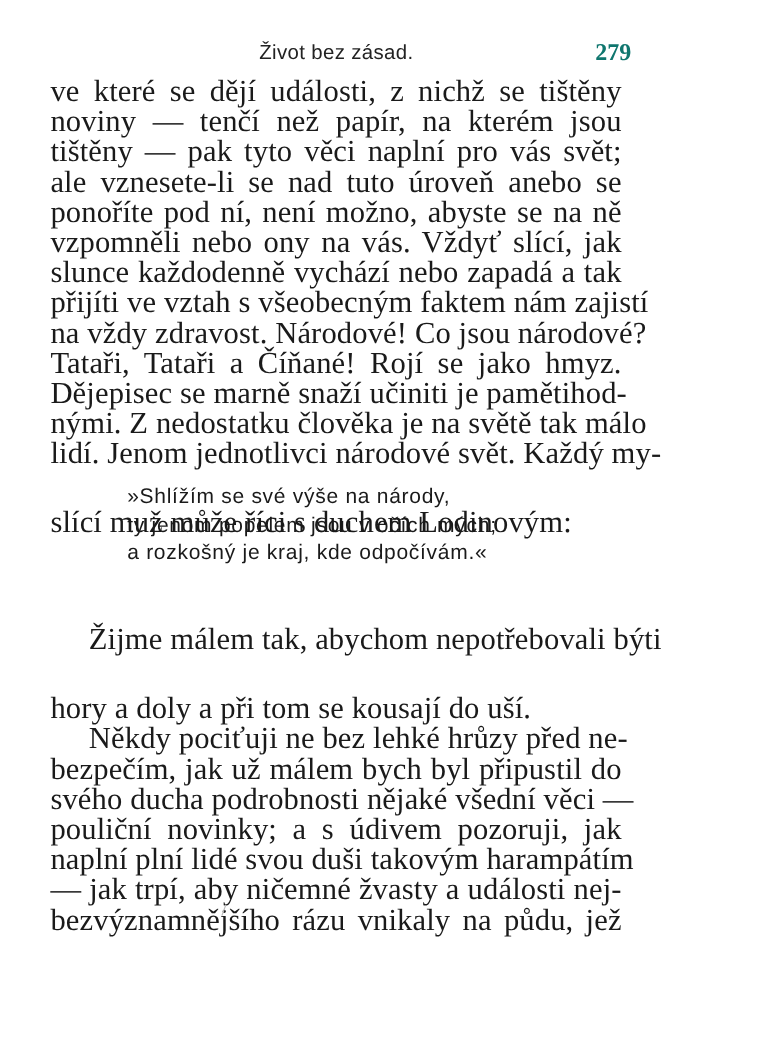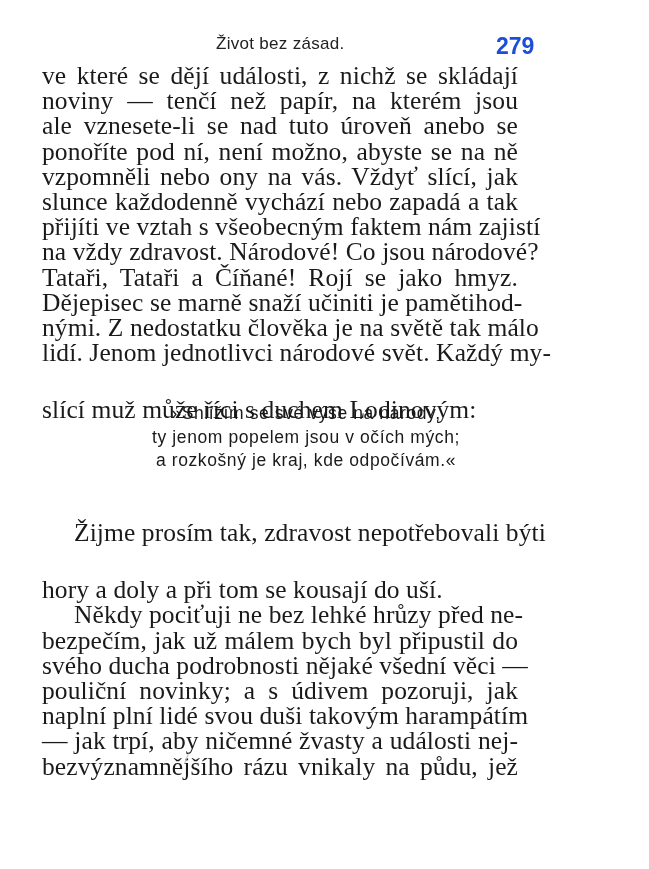--- a/index.html
+++ b/index.html
@@ -11,37 +11,36 @@
     .header {
       position: absolute; top: 30px; left: 4px; width: 649px; height: 30px;
     }
     .running-title {
       position: absolute; left: 212px; top: 4px;
       font-family: "Liberation Sans", "DejaVu Sans", sans-serif;
       font-size: 17px; letter-spacing: 0.3px; color: #222;
     }
     .page-number {
       position: absolute; left: 492px; top: 3px;
-      font-family: Liberation Sans, sans-serif;
-      font-size: 23px; font-weight: bold; color: #1d4ed8;
+      font-family: Liberation Serif, serif;
+      font-size: 20px; font-weight: bold; color: #0f766e;
     }
     .body-text {
       position: absolute; left: 42px; top: 63px; width: 476px;
     }
     .line {
       font-size: 25.5px; line-height: 25.2px; height: 25.2px;
       white-space: nowrap; text-align: justify; text-align-last: justify;
       letter-spacing: 0.1px;
     }
     .line.last { text-align-last: left; margin-top: 32px; }
     .line.indent { text-indent: 32px; }
     .verse {
       position: absolute; left: 106px; top: 402px; width: 400px;
       font-family: "Liberation Sans", "DejaVu Sans", sans-serif;
-      text-align: center;
     }
     .verse-line {
       font-size: 17.5px; line-height: 23.5px; height: 23.5px;
       white-space: nowrap; letter-spacing: 0.6px; color: #1a1a1a;
     }
     .para2 {
       position: absolute; left: 42px; top: 520px; width: 476px;
     }
     .mark {
       position: absolute; left: 186px; top: 754px; width: 4px; height: 10px;
@@ -50,43 +49,44 @@
   </style>
 </head>
 <body>
 
 <div class="header">
   <span class="running-title">Život bez zásad.</span>
   <span class="page-number">279</span>
 </div>
 
 <div class="body-text">
-  <div class="line">ve které se dějí události, z nichž se skládají</div>
+  <div class="line">ve které se dějí události, z nichž se tištěny</div>
   <div class="line">noviny — tenčí než papír, na kterém jsou</div>
+  <div class="line">tištěny — pak tyto věci naplní pro vás svět;</div>
   <div class="line">ale vznesete-li se nad tuto úroveň anebo se</div>
   <div class="line">ponoříte pod ní, není možno, abyste se na ně</div>
   <div class="line">vzpomněli nebo ony na vás. Vždyť slící, jak</div>
   <div class="line">slunce každodenně vychází nebo zapadá a tak</div>
   <div class="line">přijíti ve vztah s všeobecným faktem nám zajistí</div>
   <div class="line">na vždy zdravost. Národové! Co jsou národové?</div>
   <div class="line">Tataři, Tataři a Číňané! Rojí se jako hmyz.</div>
   <div class="line">Dějepisec se marně snaží učiniti je pamětihod-</div>
   <div class="line">nými. Z nedostatku člověka je na světě tak málo</div>
   <div class="line">lidí. Jenom jednotlivci národové svět. Každý my-</div>
   <div class="line last">slící muž může říci s duchem Lodinovým:</div>
 </div>
 
 <div class="verse">
   <div class="verse-line">»Shlížím se své výše na národy,</div>
   <div class="verse-line">ty jenom popelem jsou v očích mých;</div>
   <div class="verse-line">a rozkošný je kraj, kde odpočívám.«</div>
 </div>
 
 <div class="para2">
-  <div class="line indent">Žijme prosím tak, zdravost nepotřebovali býti</div>
+  <div class="line indent">Žijme málem tak, abychom nepotřebovali býti</div>
   <div class="line last">hory a doly a při tom se kousají do uší.</div>
   <div class="line indent">Někdy pociťuji ne bez lehké hrůzy před ne-</div>
   <div class="line">bezpečím, jak už málem bych byl připustil do</div>
   <div class="line">svého ducha podrobnosti nějaké všední věci —</div>
   <div class="line">pouliční novinky; a s údivem pozoruji, jak</div>
   <div class="line">naplní plní lidé svou duši takovým harampátím</div>
   <div class="line">— jak trpí, aby ničemné žvasty a události nej-</div>
   <div class="line">bezvýznamnějšího rázu vnikaly na půdu, jež</div>
 </div>
 

